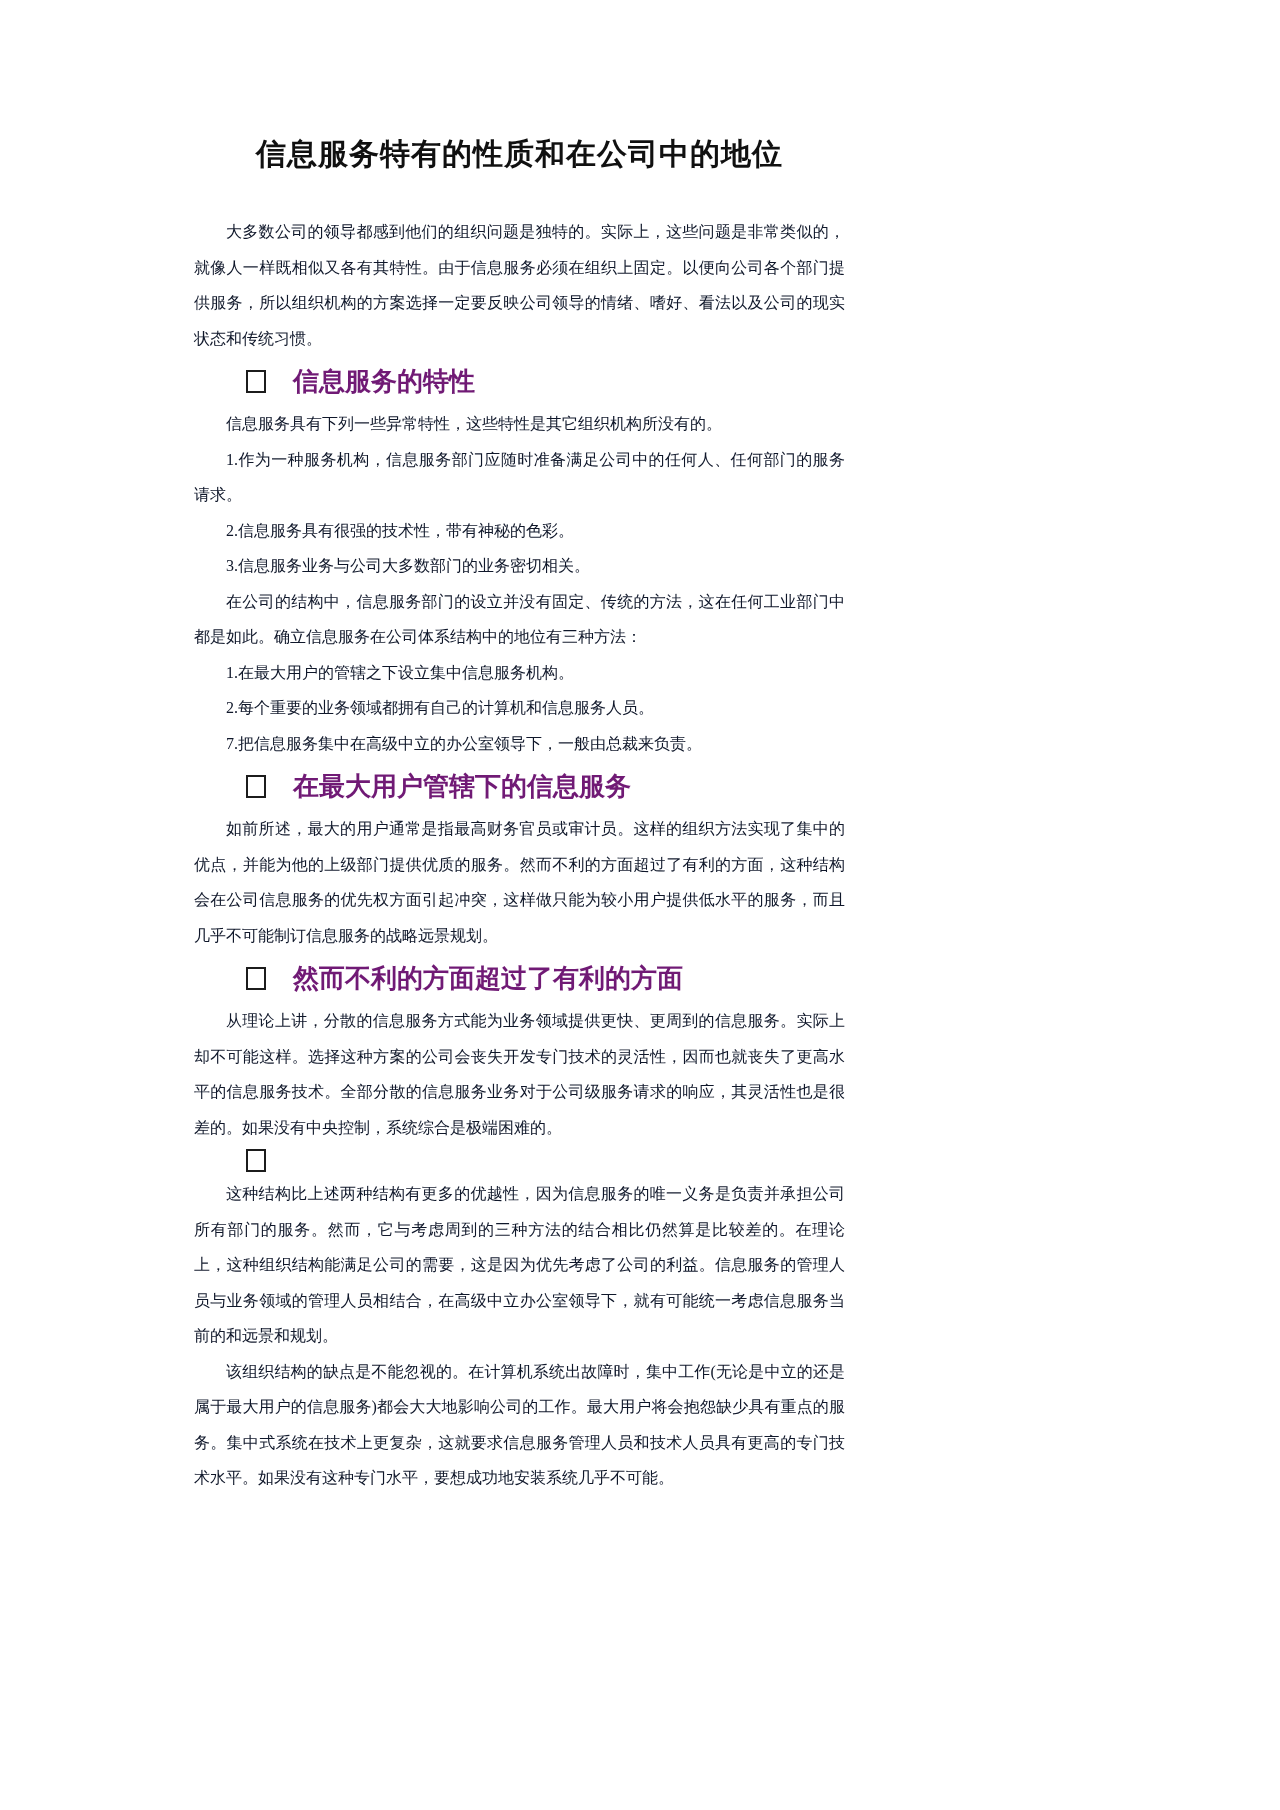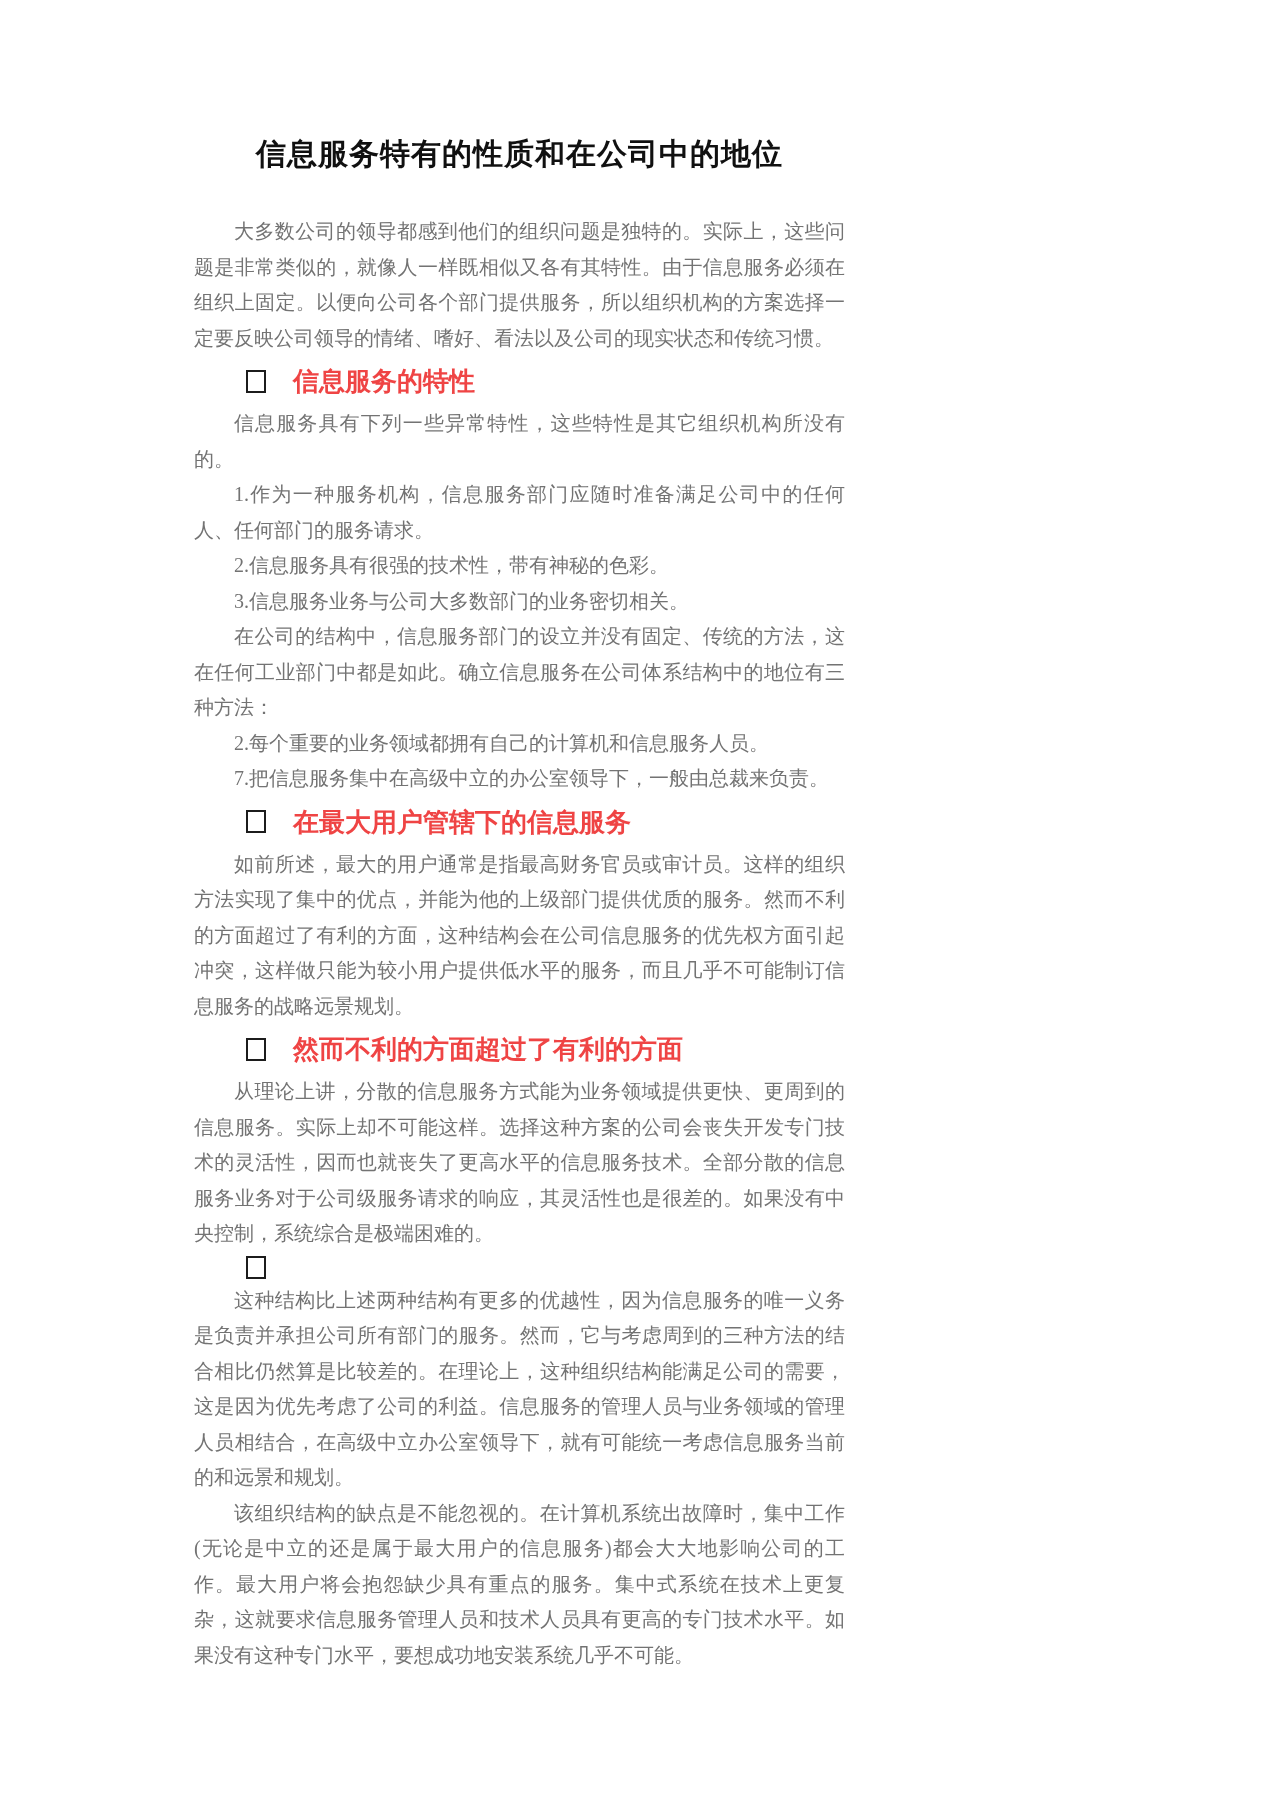--- a/index.html
+++ b/index.html
@@ -22,37 +22,37 @@
     text-align: center;
     font-family: "Liberation Sans", "DejaVu Sans", sans-serif;
     font-weight: 700;
     font-size: 30px;
     line-height: 36px;
     letter-spacing: 1px;
     color: #101010;
   }
   .par {
     margin: 0;
-    font-size: 20px;
+    font-size: 16px;
     line-height: 35.5px;
     text-align: justify;
     text-indent: 2em;
-    color: #737373;
+    color: #0f172a;
     word-break: normal;
   }
   .sec {
     display: flex;
     align-items: center;
     margin: 4px 0;
     padding-left: 52px;
     font-family: "Liberation Sans", "DejaVu Sans", sans-serif;
     font-weight: 700;
     font-size: 26px;
     line-height: 42px;
-    color: #ef4444;
+    color: #701a75;
   }
   .sq {
     display: inline-block;
     width: 20px;
     height: 23px;
     border: 2.5px solid #1c1c1c;
     margin-right: 27px;
     flex: 0 0 auto;
     background: #ffffff;
   }
@@ -72,20 +72,21 @@
     <span class="sec-text">信息服务的特性</span>
   </h2>
 
   <p class="par">信息服务具有下列一些异常特性，这些特性是其它组织机构所没有的。</p>
   <p class="par">1.作为一种服务机构，信息服务部门应随时准备满足公司中的任何人、任何部门的服务请求。</p>
   <p class="par">2.信息服务具有很强的技术性，带有神秘的色彩。</p>
   <p class="par">3.信息服务业务与公司大多数部门的业务密切相关。</p>
 
 
   <p class="par">在公司的结构中，信息服务部门的设立并没有固定、传统的方法，这在任何工业部门中都是如此。确立信息服务在公司体系结构中的地位有三种方法：</p>
+  <p class="par">1.在最大用户的管辖之下设立集中信息服务机构。</p>
   <p class="par">2.每个重要的业务领域都拥有自己的计算机和信息服务人员。</p>
   <p class="par">7.把信息服务集中在高级中立的办公室领导下，一般由总裁来负责。</p>
 
   <h2 class="sec">
     <span class="sq"></span>
     <span class="sec-text">在最大用户管辖下的信息服务</span>
   </h2>
 
   <p class="par">如前所述，最大的用户通常是指最高财务官员或审计员。这样的组织方法实现了集中的优点，并能为他的上级部门提供优质的服务。然而不利的方面超过了有利的方面，这种结构会在公司信息服务的优先权方面引起冲突，这样做只能为较小用户提供低水平的服务，而且几乎不可能制订信息服务的战略远景规划。</p>
 

